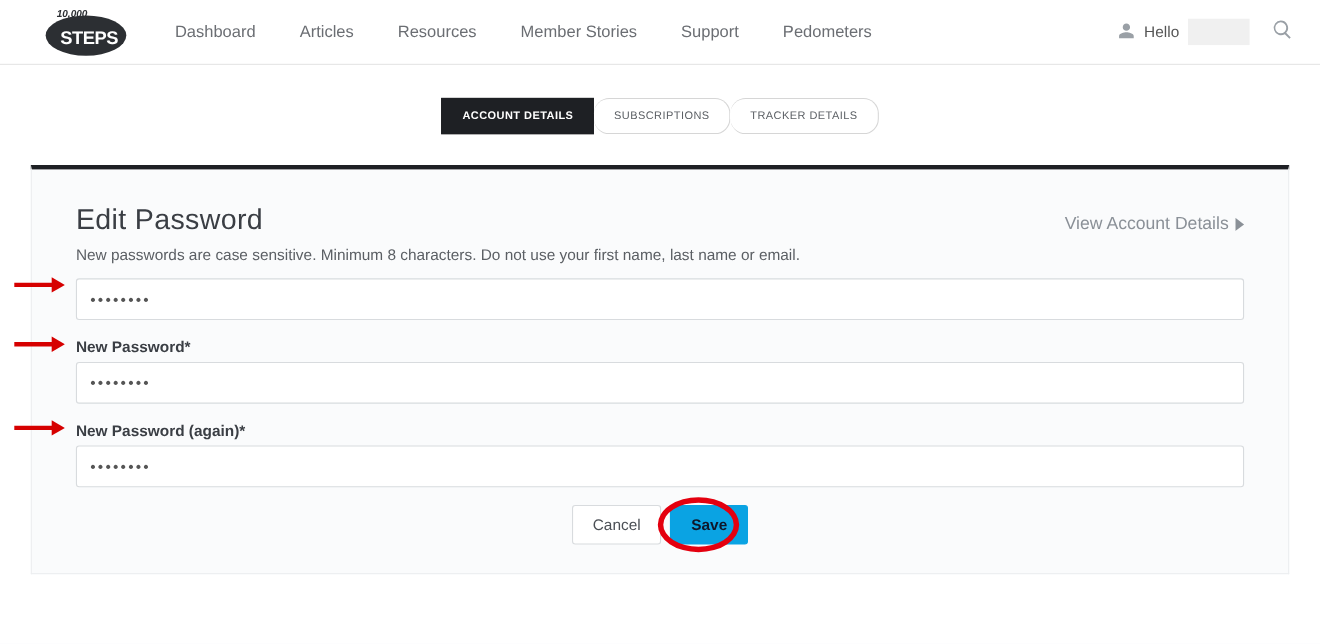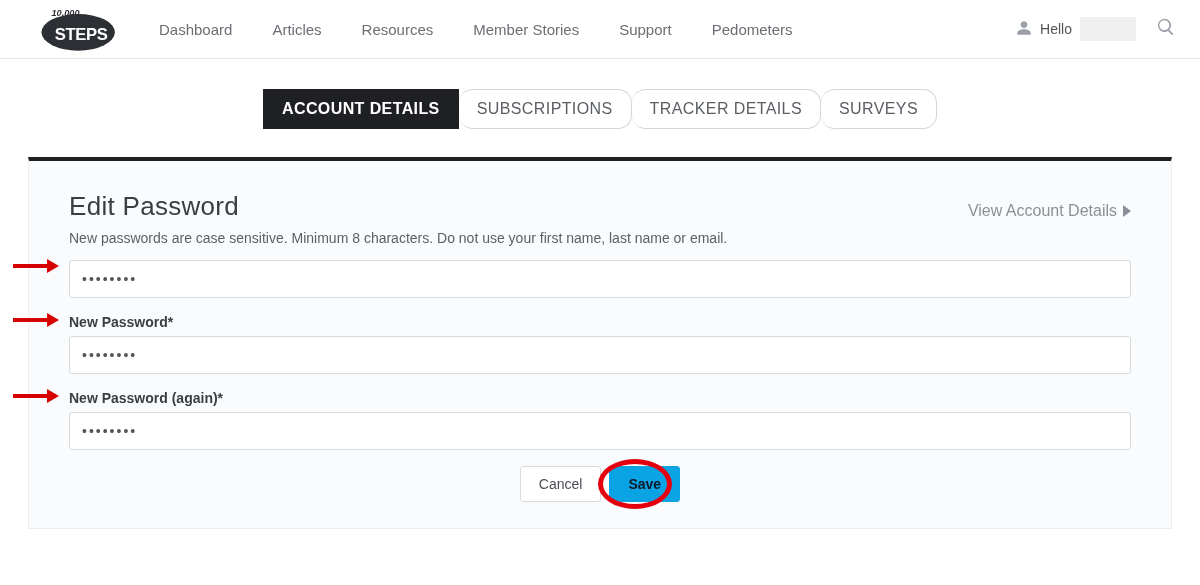--- a/index.html
+++ b/index.html
@@ -52,21 +52,21 @@
   .search-icon svg { width: 20px; height: 20px; fill: #9aa0a6; cursor: pointer; }
 
   .tabs {
     display: flex;
     justify-content: center;
     margin: 30px 0 28px;
   }
   .tab {
     border: 1px solid #d6d6d6;
     padding: 10px 18px;
-    font-size: 16px;
+    font-size: 10px;
     letter-spacing: 0.4px;
     color: #5a5e63;
     background: #fff;
     cursor: pointer;
     text-transform: uppercase;
   }
   .tab + .tab { border-left: none; border-radius: 14px; }
   .tab.active {
     background: #1e2024;
     color: #fff;
@@ -209,21 +209,20 @@
     <svg viewBox="0 0 24 24">
         <path d="M10 2a8 8 0 015.9 13.4l5 5-1.5 1.5-5-5A8 8 0 1110 2zm0 2a6 6 0 100 12 6 6 0 000-12z"></path>
       </svg>
   </span>
 </div>
 
 <div class="tabs">
   <div class="tab active">ACCOUNT DETAILS</div>
   <div class="tab">SUBSCRIPTIONS</div>
   <div class="tab">TRACKER DETAILS</div>
-  <div class="tab">SURVEYS</div>
 </div>
 
 <div class="card">
   <div class="card-header">
     <div>
       <h1>Edit Password</h1>
     </div>
     <a class="view-link">
       <span>View Account Details</span>
       <svg viewBox="0 0 8 12">

